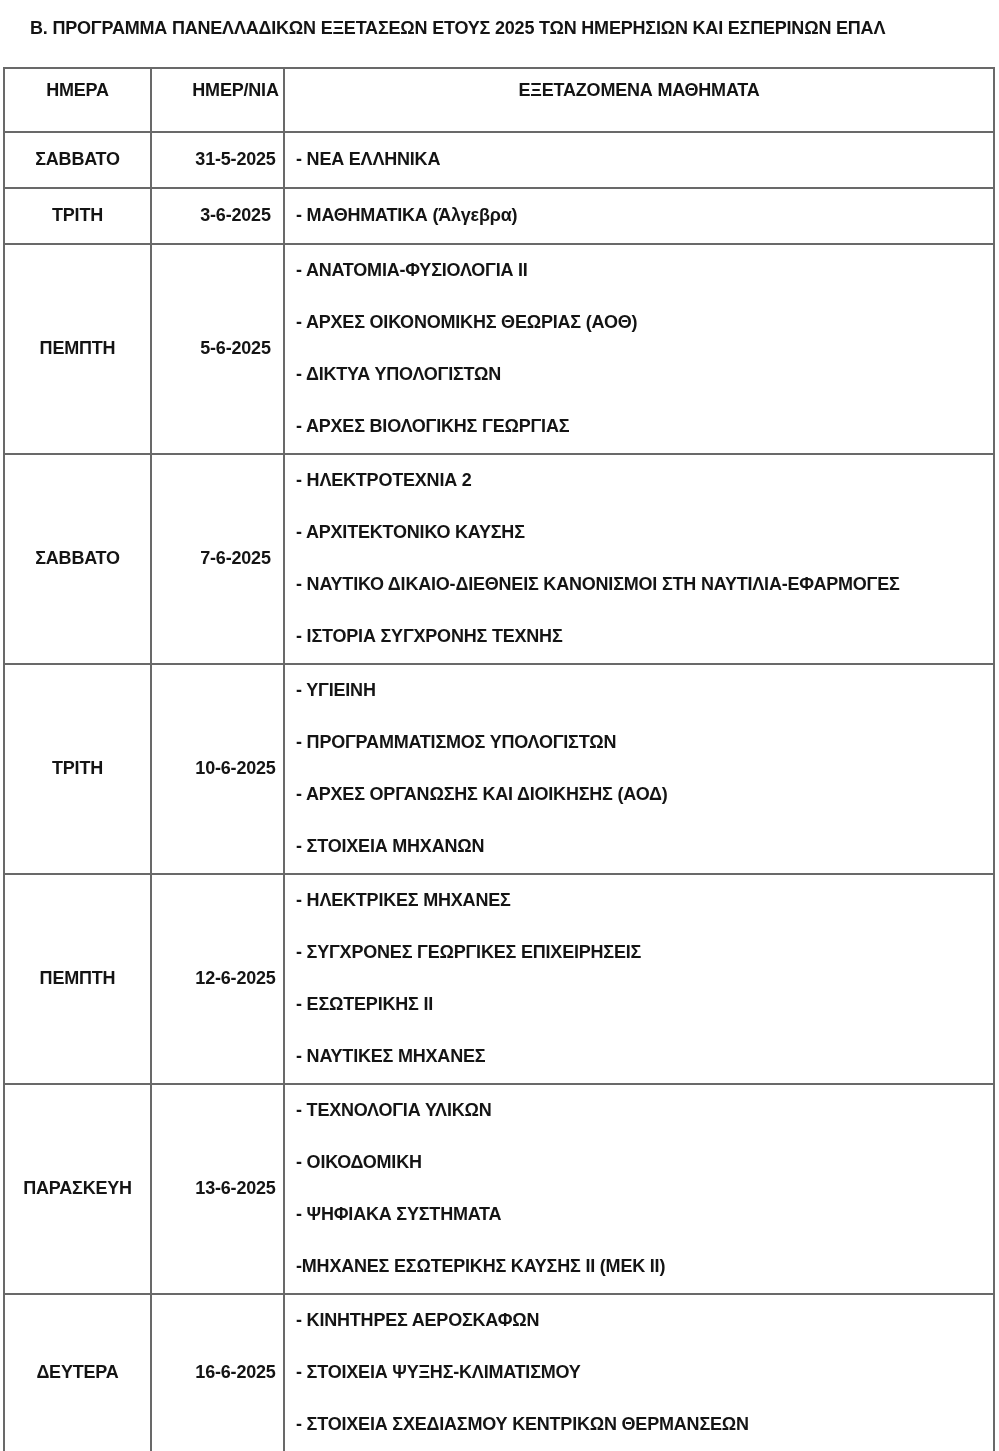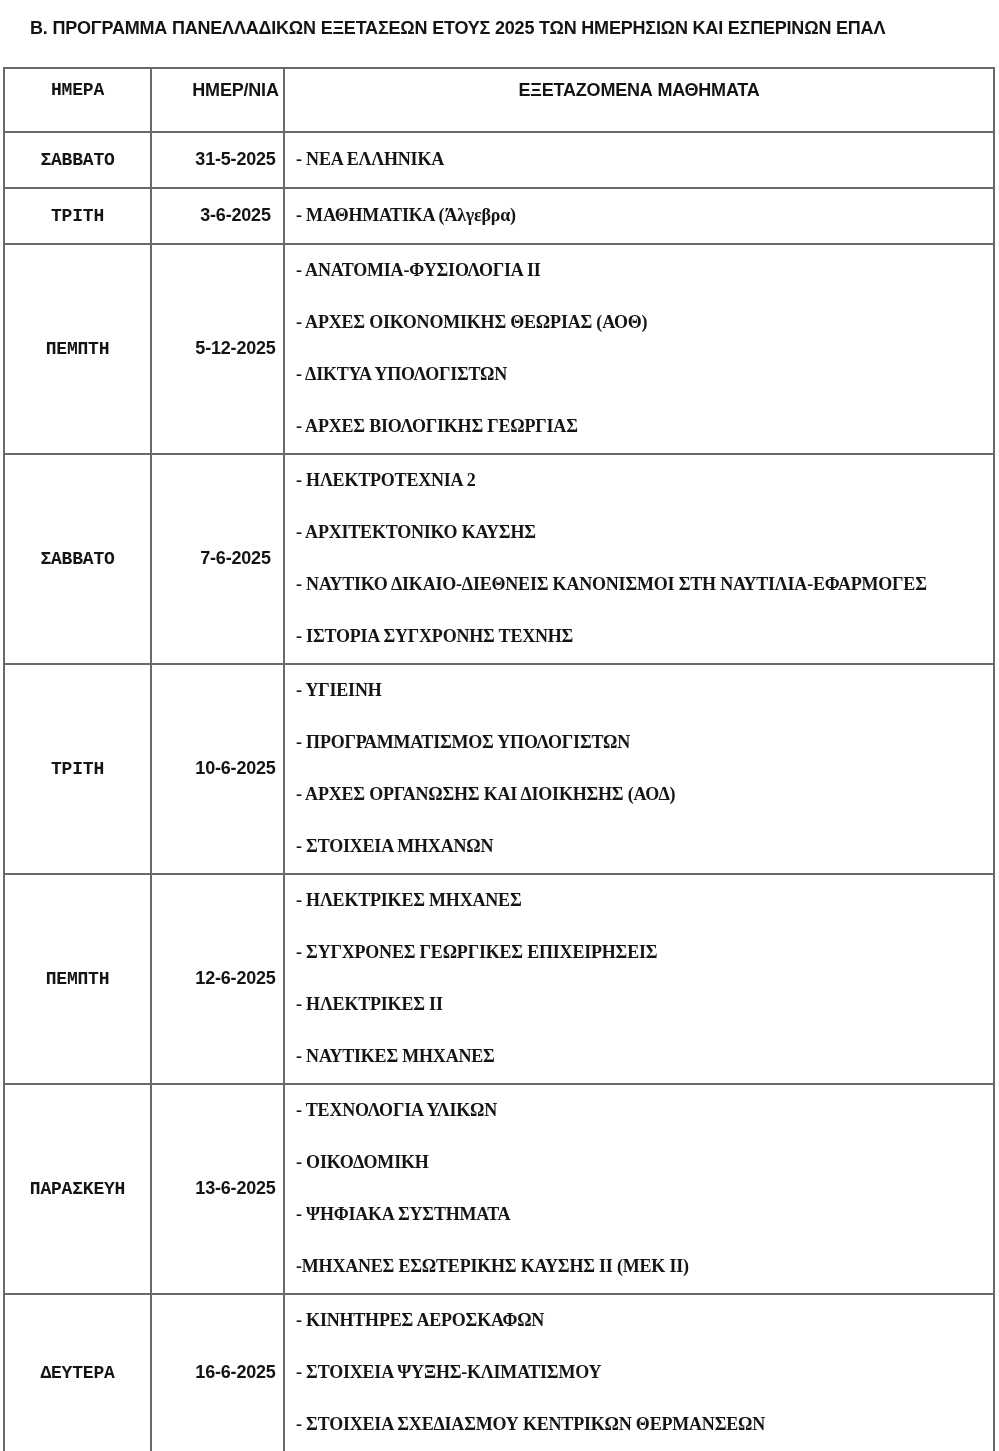--- a/index.html
+++ b/index.html
@@ -43,21 +43,20 @@
     letter-spacing: -0.2px;
   }
   .c-day {
     width: 147px;
     flex: 0 0 147px;
     border-right: 2px solid #696969;
     display: flex;
     align-items: center;
     justify-content: center;
     text-align: right;
-    font-family: Liberation Mono, monospace;
   }
   .c-date {
     width: 133px;
     flex: 0 0 133px;
     border-right: 2px solid #696969;
     display: flex;
     align-items: center;
     justify-content: center;
     text-align: center;
     padding-left: 36px;
@@ -67,21 +66,20 @@
     display: flex;
     flex-direction: column;
     justify-content: center;
   }
   .subject-line {
     min-height: 52px;
     display: flex;
     align-items: center;
     padding-left: 11px;
     padding-right: 14px;
-    font-family: Liberation Serif, serif;
   }
   
   .trow.header {
     min-height: 62px;
   }
   .trow.header .c-day,
   .trow.header .c-date {
     align-items: flex-start;
     padding-top: 11px;
   }
@@ -115,21 +113,21 @@
   <div class="trow">
     <div class="cell c-day">ΤΡΙΤΗ</div>
     <div class="cell c-date">3-6-2025</div>
     <div class="cell c-subjects">
         <div class="subject-line">- ΜΑΘΗΜΑΤΙΚΑ (Άλγεβρα)</div>
       </div>
   </div>
 
   <div class="trow">
     <div class="cell c-day">ΠΕΜΠΤΗ</div>
-    <div class="cell c-date">5-12-2025</div>
+    <div class="cell c-date">5-6-2025</div>
     <div class="cell c-subjects">
         <div class="subject-line">- ΑΝΑΤΟΜΙΑ-ΦΥΣΙΟΛΟΓΙΑ ΙΙ</div>
         <div class="subject-line">- ΑΡΧΕΣ ΟΙΚΟΝΟΜΙΚΗΣ ΘΕΩΡΙΑΣ (ΑΟΘ)</div>
         <div class="subject-line">- ΔΙΚΤΥΑ ΥΠΟΛΟΓΙΣΤΩΝ</div>
         <div class="subject-line">- ΑΡΧΕΣ ΒΙΟΛΟΓΙΚΗΣ ΓΕΩΡΓΙΑΣ</div>
       </div>
   </div>
 
   <div class="trow">
     <div class="cell c-day">ΣΑΒΒΑΤΟ</div>
@@ -152,21 +150,21 @@
         <div class="subject-line">- ΣΤΟΙΧΕΙΑ ΜΗΧΑΝΩΝ</div>
       </div>
   </div>
 
   <div class="trow">
     <div class="cell c-day">ΠΕΜΠΤΗ</div>
     <div class="cell c-date">12-6-2025</div>
     <div class="cell c-subjects">
         <div class="subject-line">- ΗΛΕΚΤΡΙΚΕΣ ΜΗΧΑΝΕΣ</div>
         <div class="subject-line">- ΣΥΓΧΡΟΝΕΣ ΓΕΩΡΓΙΚΕΣ ΕΠΙΧΕΙΡΗΣΕΙΣ</div>
-        <div class="subject-line">- ΗΛΕΚΤΡΙΚΕΣ ΙΙ</div>
+        <div class="subject-line">- ΕΣΩΤΕΡΙΚΗΣ ΙΙ</div>
         <div class="subject-line">- ΝΑΥΤΙΚΕΣ ΜΗΧΑΝΕΣ</div>
       </div>
   </div>
 
   <div class="trow">
     <div class="cell c-day">ΠΑΡΑΣΚΕΥΗ</div>
     <div class="cell c-date">13-6-2025</div>
     <div class="cell c-subjects">
         <div class="subject-line">- ΤΕΧΝΟΛΟΓΙΑ ΥΛΙΚΩΝ</div>
         <div class="subject-line">- ΟΙΚΟΔΟΜΙΚΗ</div>

